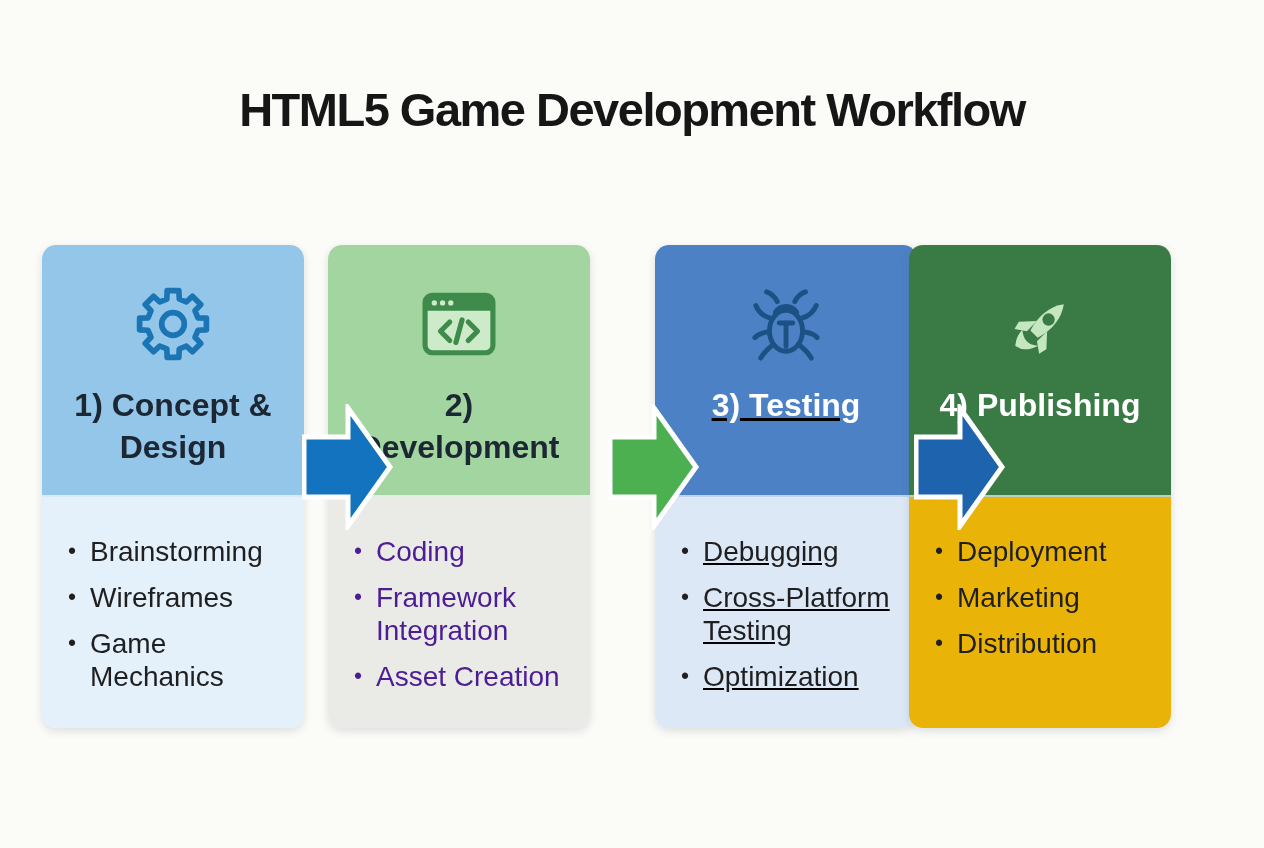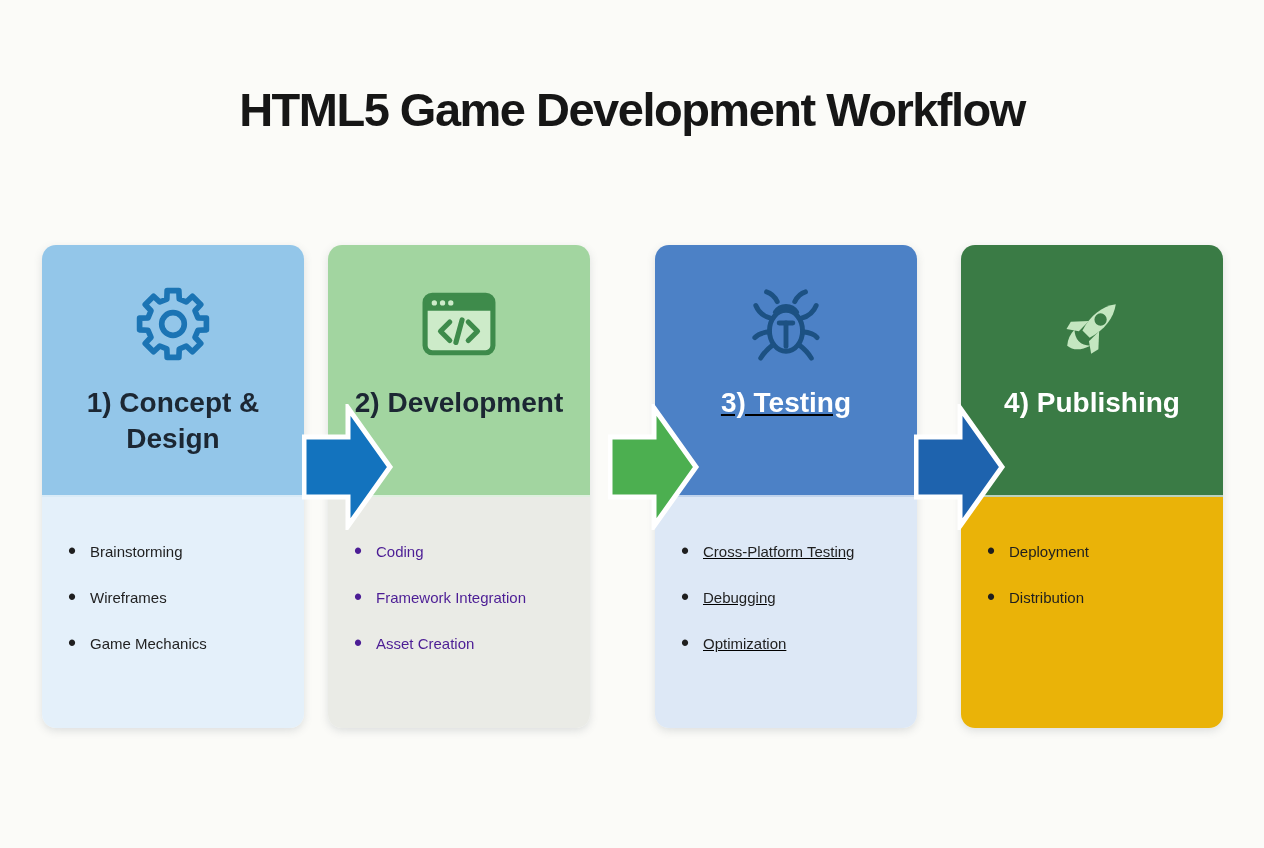--- a/index.html
+++ b/index.html
@@ -15,39 +15,39 @@
 
   .card {
     position:absolute; top:245px; width:262px; height:483px;
     border-radius:14px; overflow:hidden; display:flex; flex-direction:column;
     box-shadow:0 3px 9px rgba(90,100,110,0.18);
     z-index:1;
   }
   .card1 { left:42px; }
   .card2 { left:328px; }
   .card3 { left:655px;text-decoration:underline; }
-  .card4 { left:961px; }
+  .card4 { left:909px; }
 
   .card-header {
     height:252px; flex:0 0 252px;
     display:flex; flex-direction:column; align-items:center;
     padding-top:36px;
     border-bottom:2px solid rgba(255,255,255,0.65);
   }
   .icon-wrap { height:86px; display:flex; align-items:center; justify-content:center; }
   .stage-title {
-    margin-top:18px; font-size:28px; font-weight:bold;
+    margin-top:18px; font-size:32px; font-weight:bold;
     text-align:center; line-height:1.3; padding:0 14px;
   }
 
   .card-body { flex:1 1 auto; padding:38px 16px 0 24px; }
   .stage-list { list-style:none; }
   .stage-list li {
     position:relative; padding-left:24px; margin-bottom:13px;
-    font-size:15px; line-height:33px;
+    font-size:28px; line-height:33px;
   }
   .stage-list li::before {
     content:"\2022"; position:absolute; left:2px; top:0;
     font-size:23px; line-height:33px;
   }
 
   .flow-arrow { position:absolute; top:404px; width:92px; height:126px; z-index:2; }
   .arrow1 { left:302px; }
   .arrow2 { left:608px; }
   .arrow3 { left:914px; }
@@ -126,22 +126,22 @@
             <path d="M56,33 Q67,30 71,20"></path>
             <path d="M57,47 Q68,48 72,53"></path>
             <path d="M53,60 Q62,67 66,74"></path>
           </g>
         </svg>
       </div>
       <div class="stage-title" style="color: rgb(255, 255, 255);">3) Testing</div>
     </div>
     <div class="card-body" style="background-color: rgb(221, 232, 246); color: rgb(31, 31, 31);">
       <ul class="stage-list">
+        <li>Debugging</li>
         <li>Cross-Platform Testing</li>
-        <li>Debugging</li>
         <li>Optimization</li>
       </ul>
     </div>
   </div>
 
   <div class="card card4">
     <div class="card-header" style="background-color: rgb(58, 123, 69);">
       <div class="icon-wrap">
         <svg width="78" height="78" viewBox="0 0 76 76">
           <g transform="translate(40,40) rotate(45)" fill="#C4E6C0">
@@ -151,20 +151,21 @@
             <path d="M-11,16 Q0,26 11,16 Q6,31 -5,32 Q-11,25 -11,16 Z"></path>
             <circle cx="0" cy="-9" r="6" fill="#3A7B45"></circle>
           </g>
         </svg>
       </div>
       <div class="stage-title" style="color: rgb(255, 255, 255);">4) Publishing</div>
     </div>
     <div class="card-body" style="background-color: #eab308; color: rgb(31, 31, 31);">
       <ul class="stage-list">
         <li>Deployment</li>
+        <li>Marketing</li>
         <li>Distribution</li>
       </ul>
     </div>
   </div>
 
   <svg class="flow-arrow arrow1" viewBox="0 0 92 126">
     <path d="M2,33 H46 V4 L88,63 L46,122 V93 H2 Z" stroke-width="5" stroke-linejoin="miter" fill="#1373BE" stroke="#FFFFFF"></path>
   </svg>
   <svg class="flow-arrow arrow2" viewBox="0 0 92 126">
     <path d="M2,33 H46 V4 L88,63 L46,122 V93 H2 Z" stroke-width="5" stroke-linejoin="miter" fill="#4CAF50" stroke="#FFFFFF"></path>

